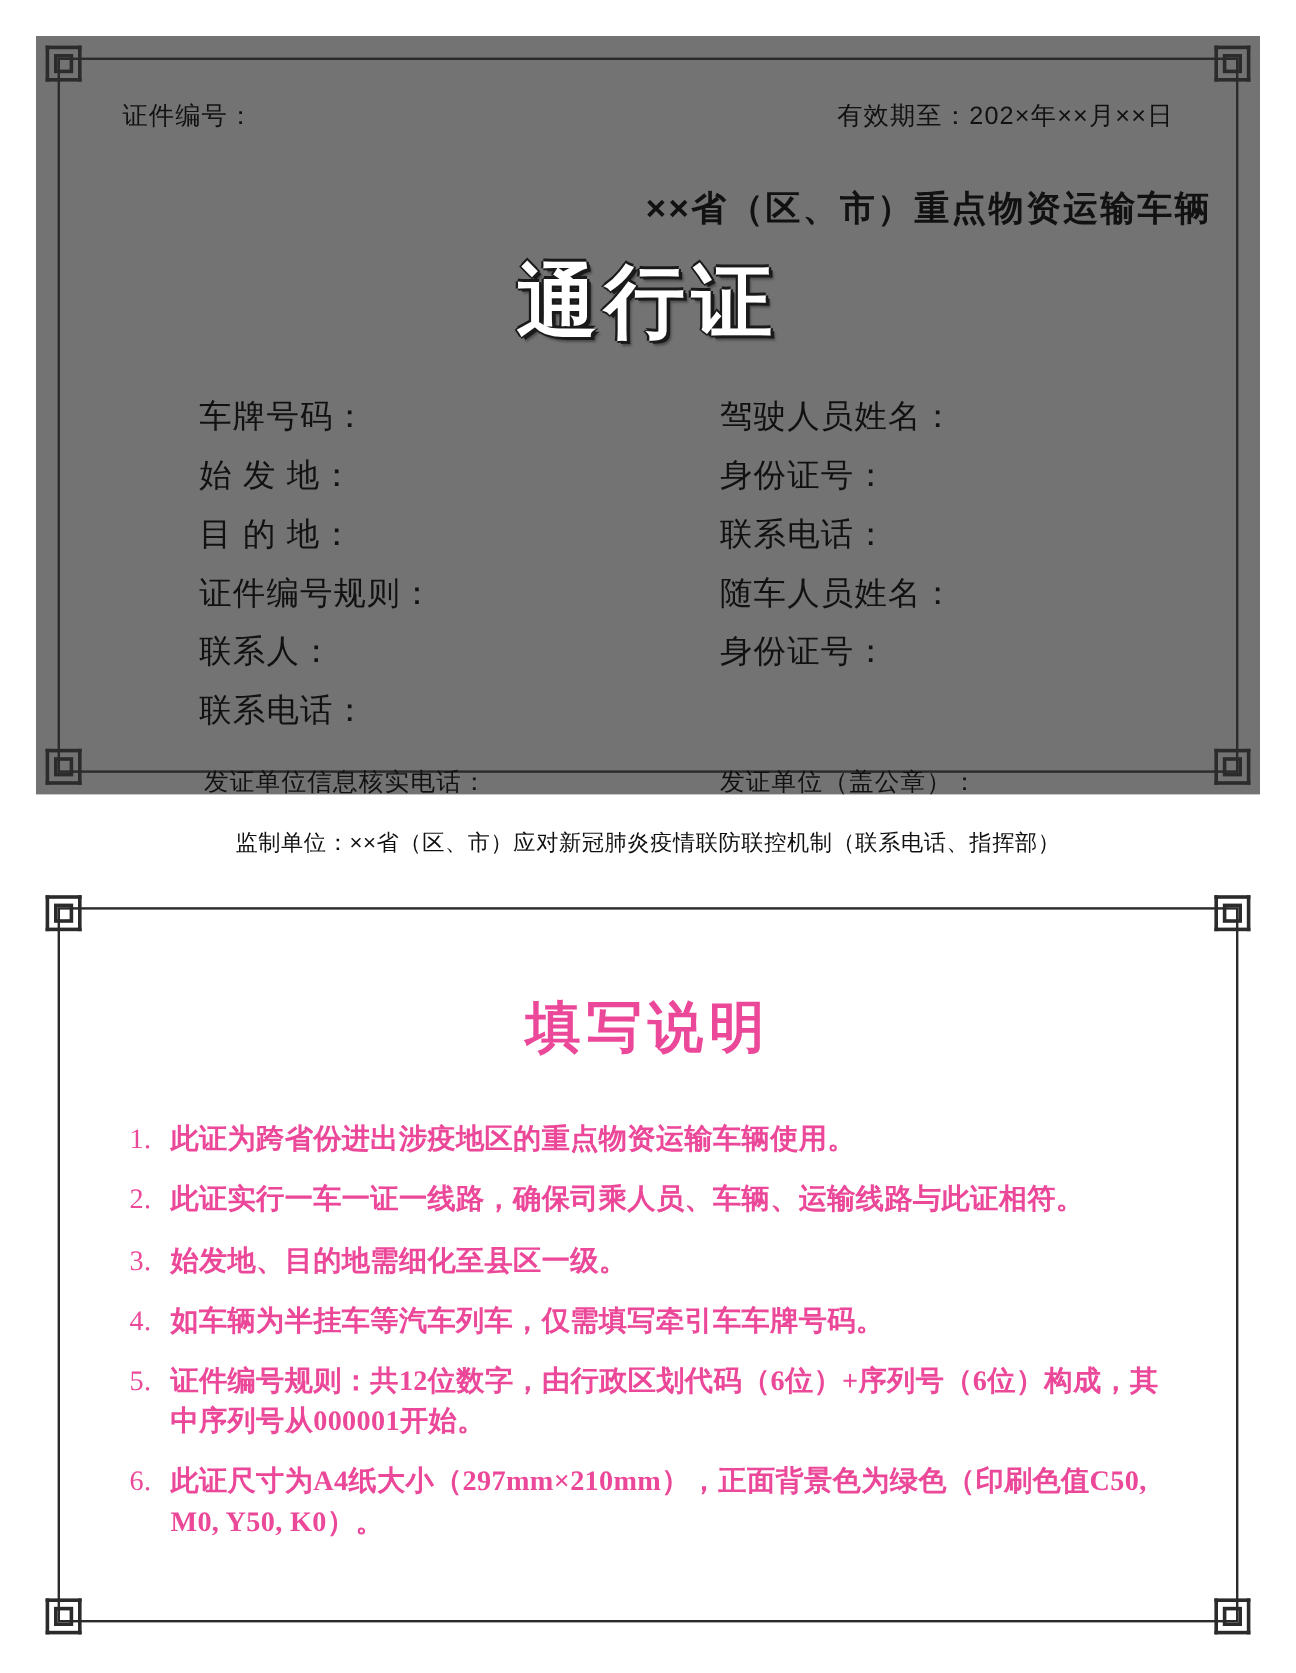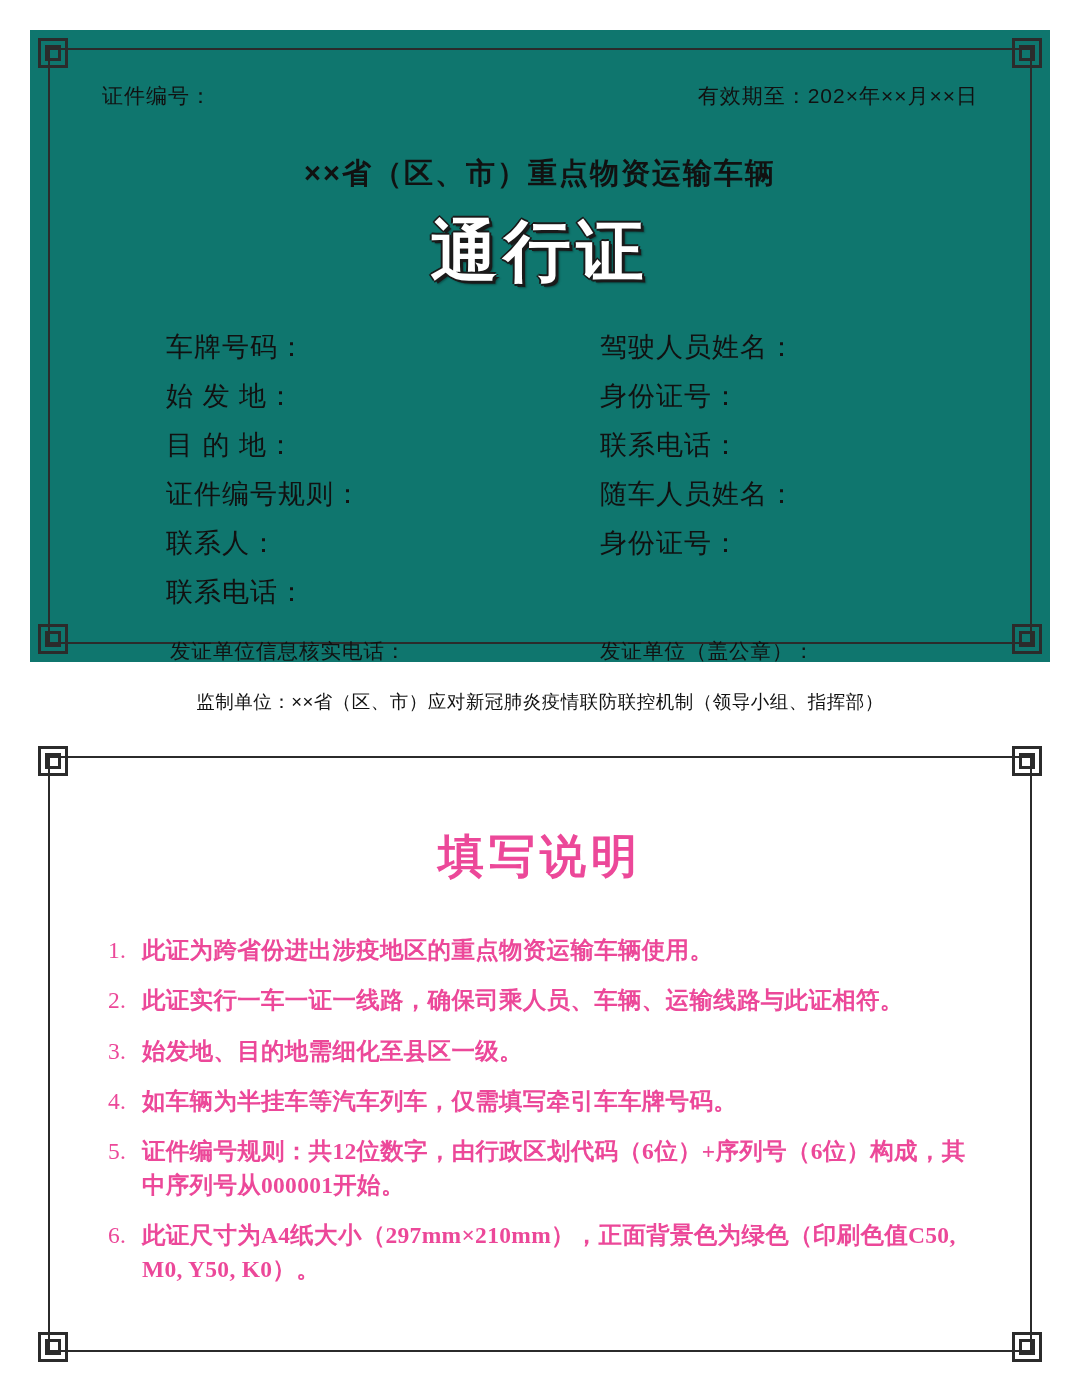--- a/index.html
+++ b/index.html
@@ -15,21 +15,21 @@
     background: #fff;
     padding: 0;
     position: relative;
   }
 
   
   .pass-card {
     margin: 30px 30px 0 30px;
     width: 1020px;
     height: 632px;
-    background: #0f766e;
+    background: #737373;
     position: relative;
   }
   .pass-inner-border {
     position: absolute;
     left: 18px; top: 18px; right: 18px; bottom: 18px;
     border: 2px solid #2b2b2b;
   }
   
   .corner {
     position: absolute;
@@ -57,21 +57,21 @@
     color: #111;
   }
   .row-top {
     display: flex;
     justify-content: space-between;
     font-size: 21px;
     letter-spacing: 1px;
     padding: 12px 32px 0 32px;
   }
   .title-main {
-    text-align: center;
+    text-align: right;
     font-size: 29px;
     font-weight: bold;
     letter-spacing: 2px;
     margin-top: 44px;
   }
   .title-big {
     text-align: center;
     font-size: 67px;
     font-weight: bold;
     letter-spacing: 6px;
@@ -193,21 +193,21 @@
           <div class="fld">身份证号：</div>
           <div class="fld blank">&nbsp;</div>
         </div>
       </div>
 
       <div class="issue-row">
         <div class="c1">发证单位信息核实电话：</div>
         <div class="c2">发证单位（盖公章）：</div>
       </div>
 
-      <div class="supervise">监制单位：××省（区、市）应对新冠肺炎疫情联防联控机制（领导小组、指挥部）</div>
+      <div class="supervise">监制单位：××省（区、市）应对新冠肺炎疫情联防联控机制（联系电话、指挥部）</div>
     </div>
   </div>
 
   <div class="note-card">
     <div class="note-inner-border"></div>
     <div class="corner tl"></div>
     <div class="corner tr"></div>
     <div class="corner bl"></div>
     <div class="corner br"></div>
 

